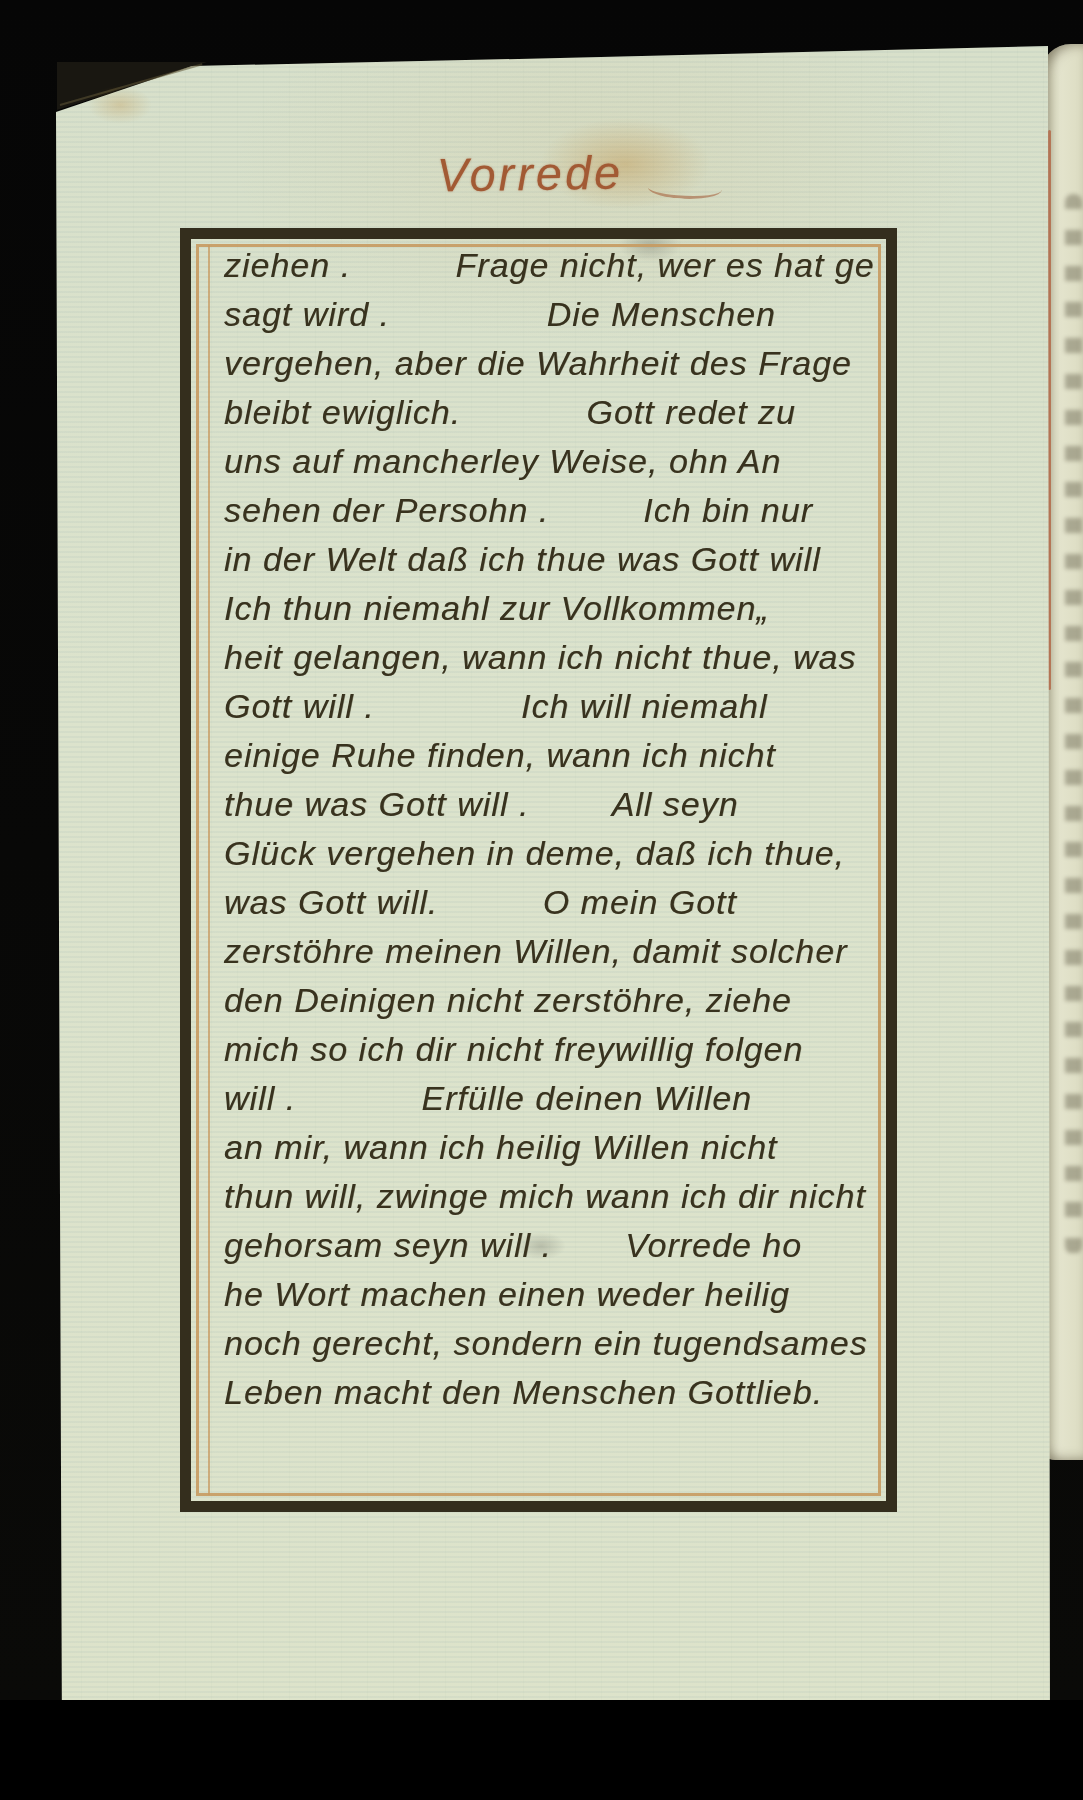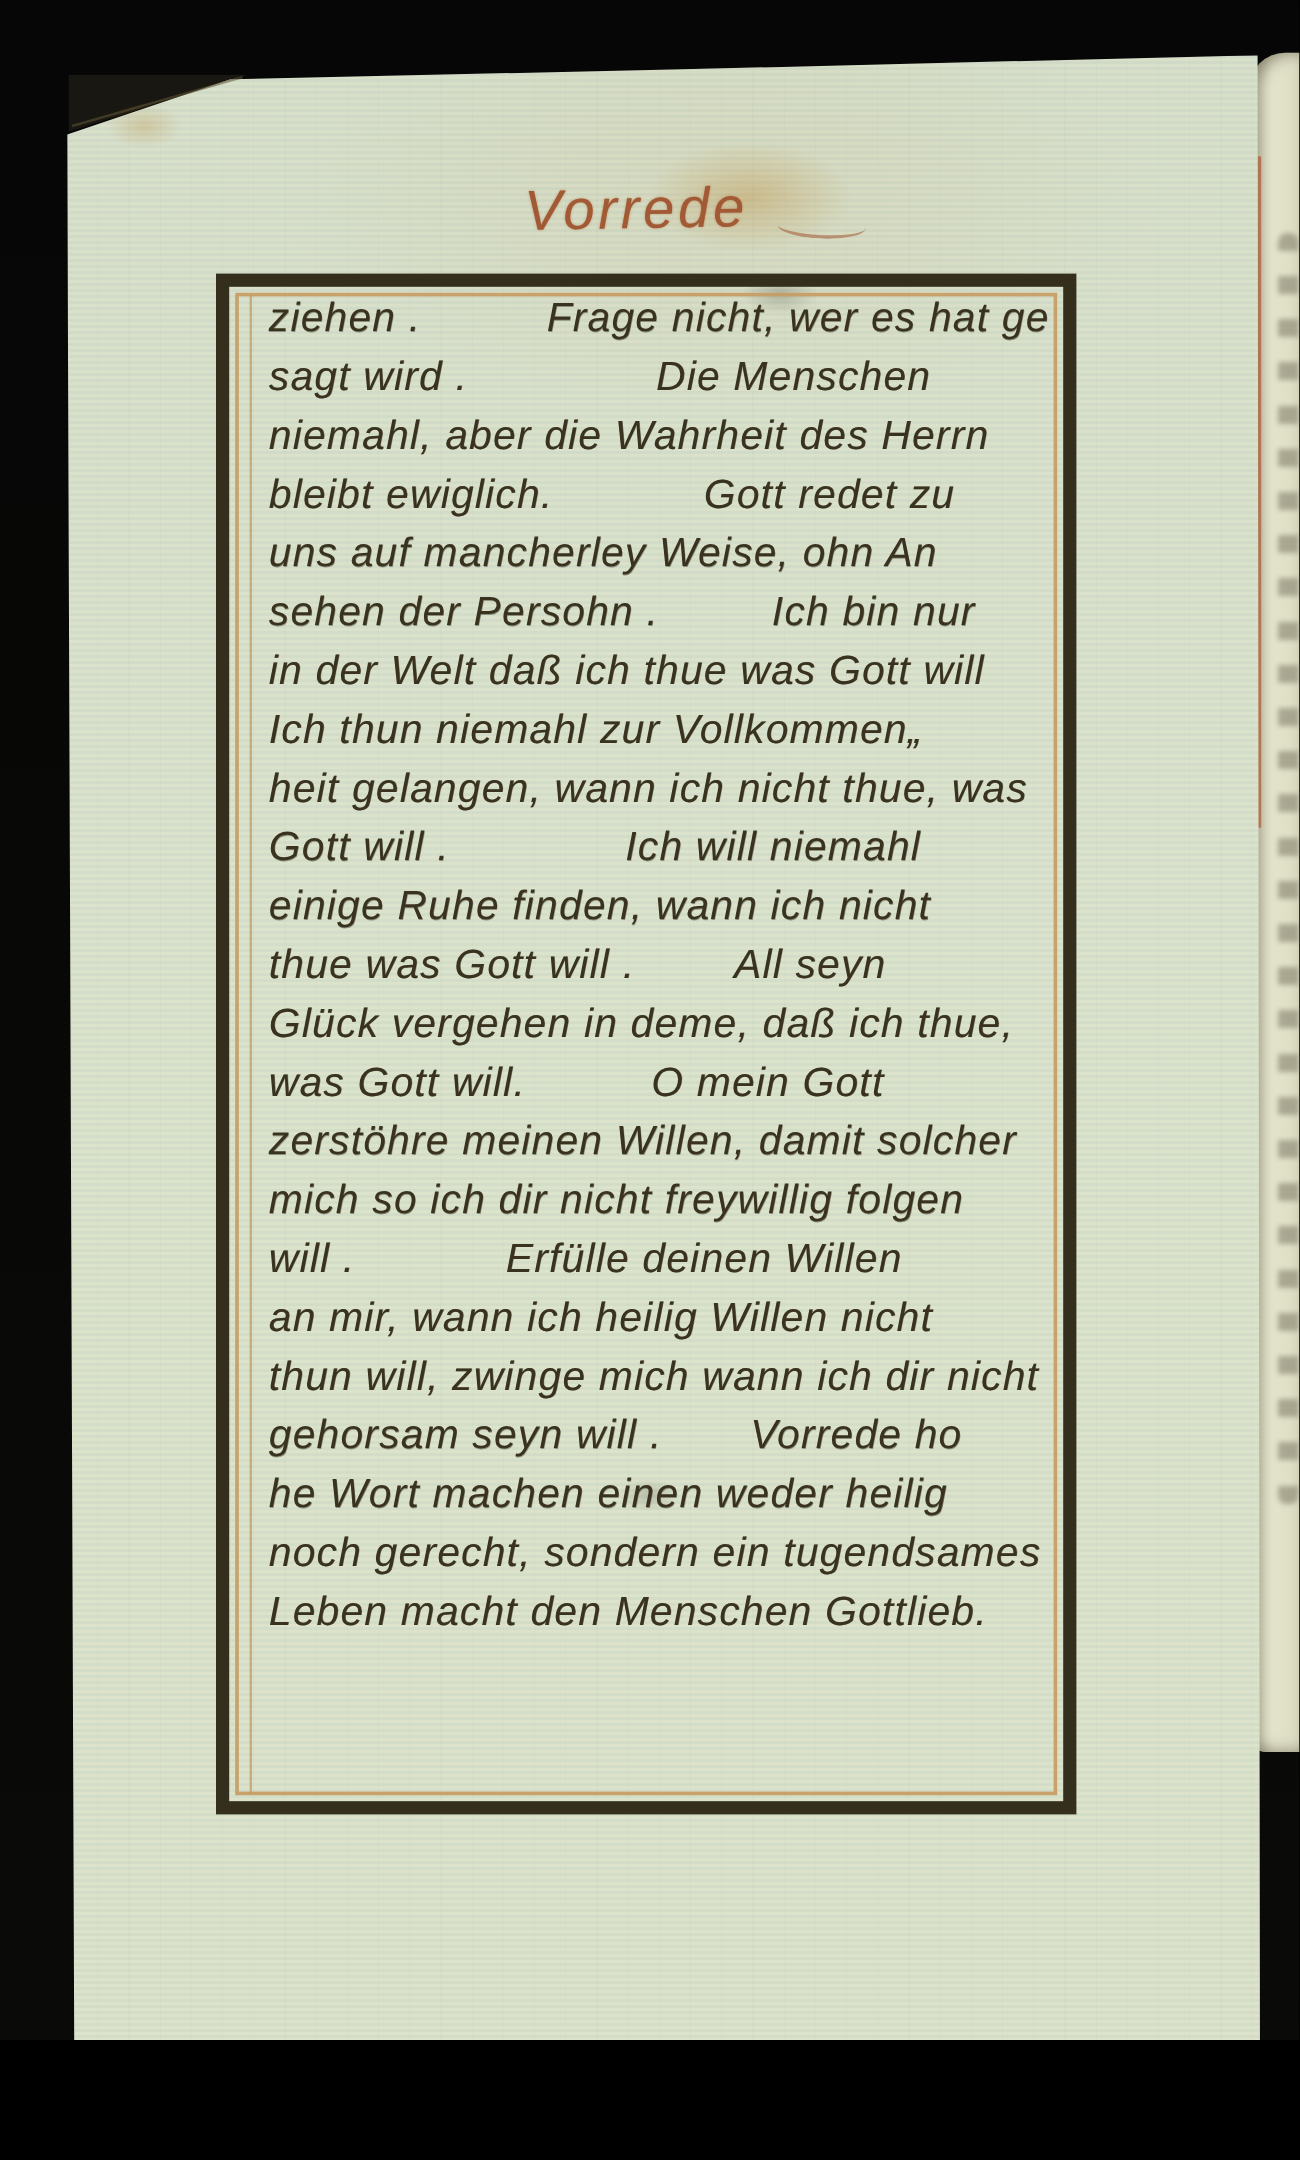--- a/index.html
+++ b/index.html
@@ -109,33 +109,34 @@
   <div class="header-flourish"></div>
 
   <div class="frame">
     <div class="frame-inner"></div>
     <div class="margin-line-left"></div>
   </div>
 
   <div class="textblock">
       <div class="line">ziehen .          Frage nicht, wer es hat ge</div>
       <div class="line">sagt wird .               Die Menschen</div>
-      <div class="line">niemahl, aber die Wahrheit des Herrn</div>
+      <div class="line">vergehen, aber die Wahrheit des Frage</div>
       <div class="line">bleibt ewiglich.            Gott redet zu</div>
       <div class="line">uns auf mancherley Weise, ohn An</div>
       <div class="line">sehen der Persohn .         Ich bin nur</div>
       <div class="line">in der Welt daß ich thue was Gott will</div>
       <div class="line">Ich thun niemahl zur Vollkommen„</div>
       <div class="line">heit gelangen, wann ich nicht thue, was</div>
       <div class="line">Gott will .              Ich will niemahl</div>
       <div class="line">einige Ruhe finden, wann ich nicht</div>
       <div class="line">thue was Gott will .        All seyn</div>
       <div class="line">Glück vergehen in deme, daß ich thue,</div>
       <div class="line">was Gott will.          O mein Gott</div>
       <div class="line">zerstöhre meinen Willen, damit solcher</div>
+      <div class="line">den Deinigen nicht zerstöhre, ziehe</div>
       <div class="line">mich so ich dir nicht freywillig folgen</div>
       <div class="line">will .            Erfülle deinen Willen</div>
       <div class="line">an mir, wann ich heilig Willen nicht</div>
       <div class="line">thun will, zwinge mich wann ich dir nicht</div>
       <div class="line">gehorsam seyn will .       Vorrede ho</div>
       <div class="line">he Wort machen einen weder heilig</div>
       <div class="line">noch gerecht, sondern ein tugendsames</div>
       <div class="line">Leben macht den Menschen Gottlieb.</div>
     </div>
 

